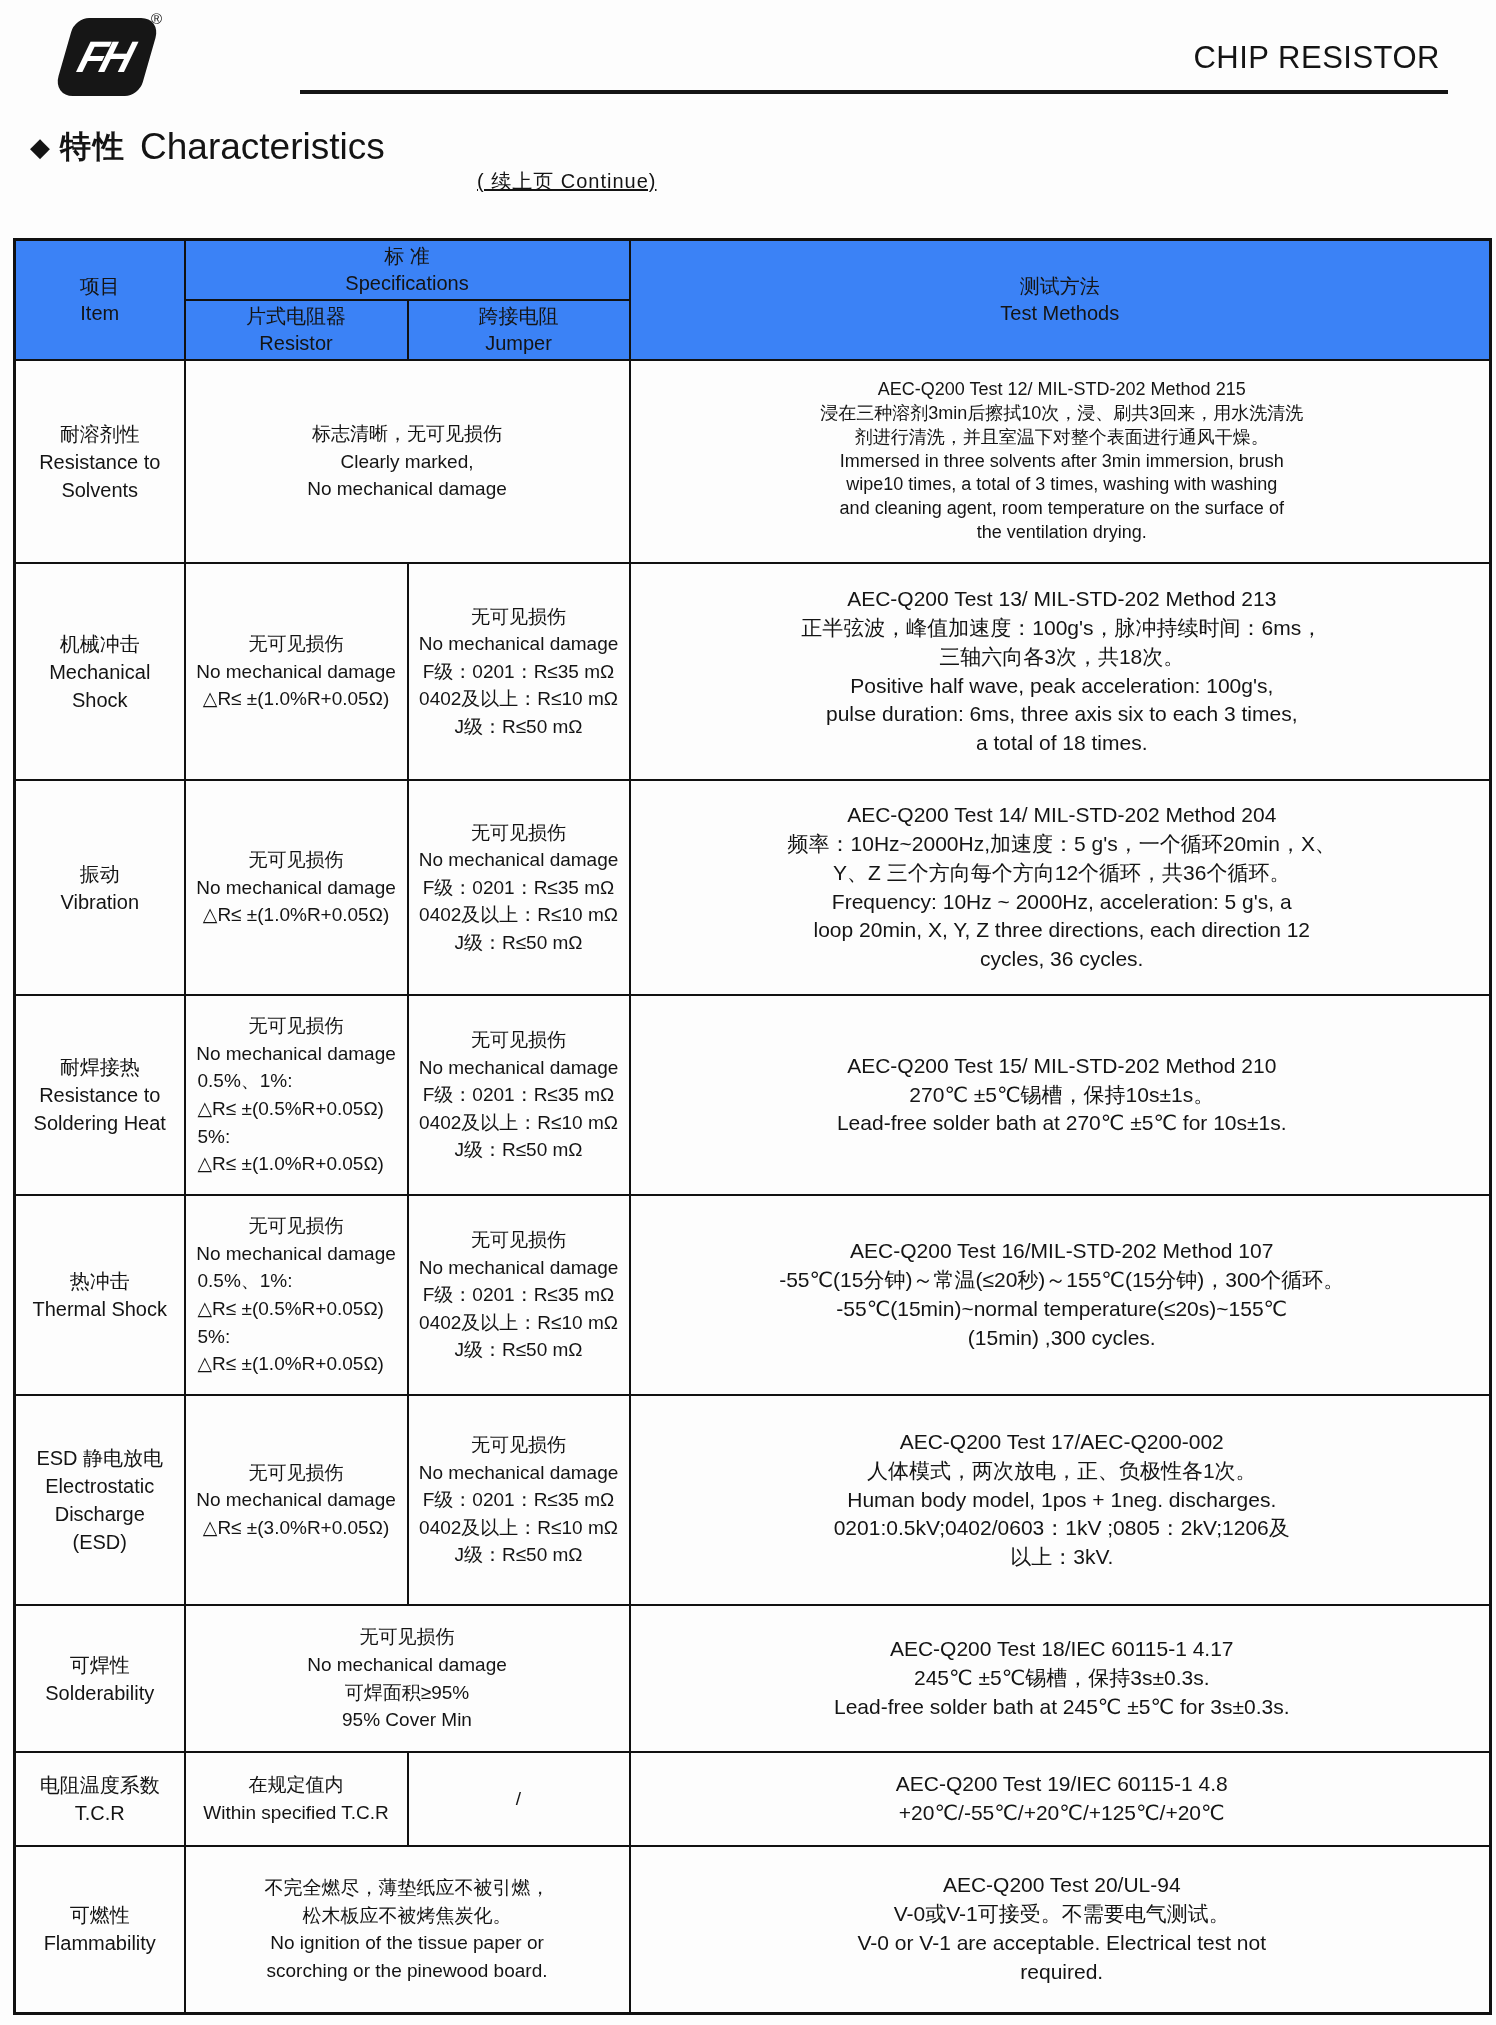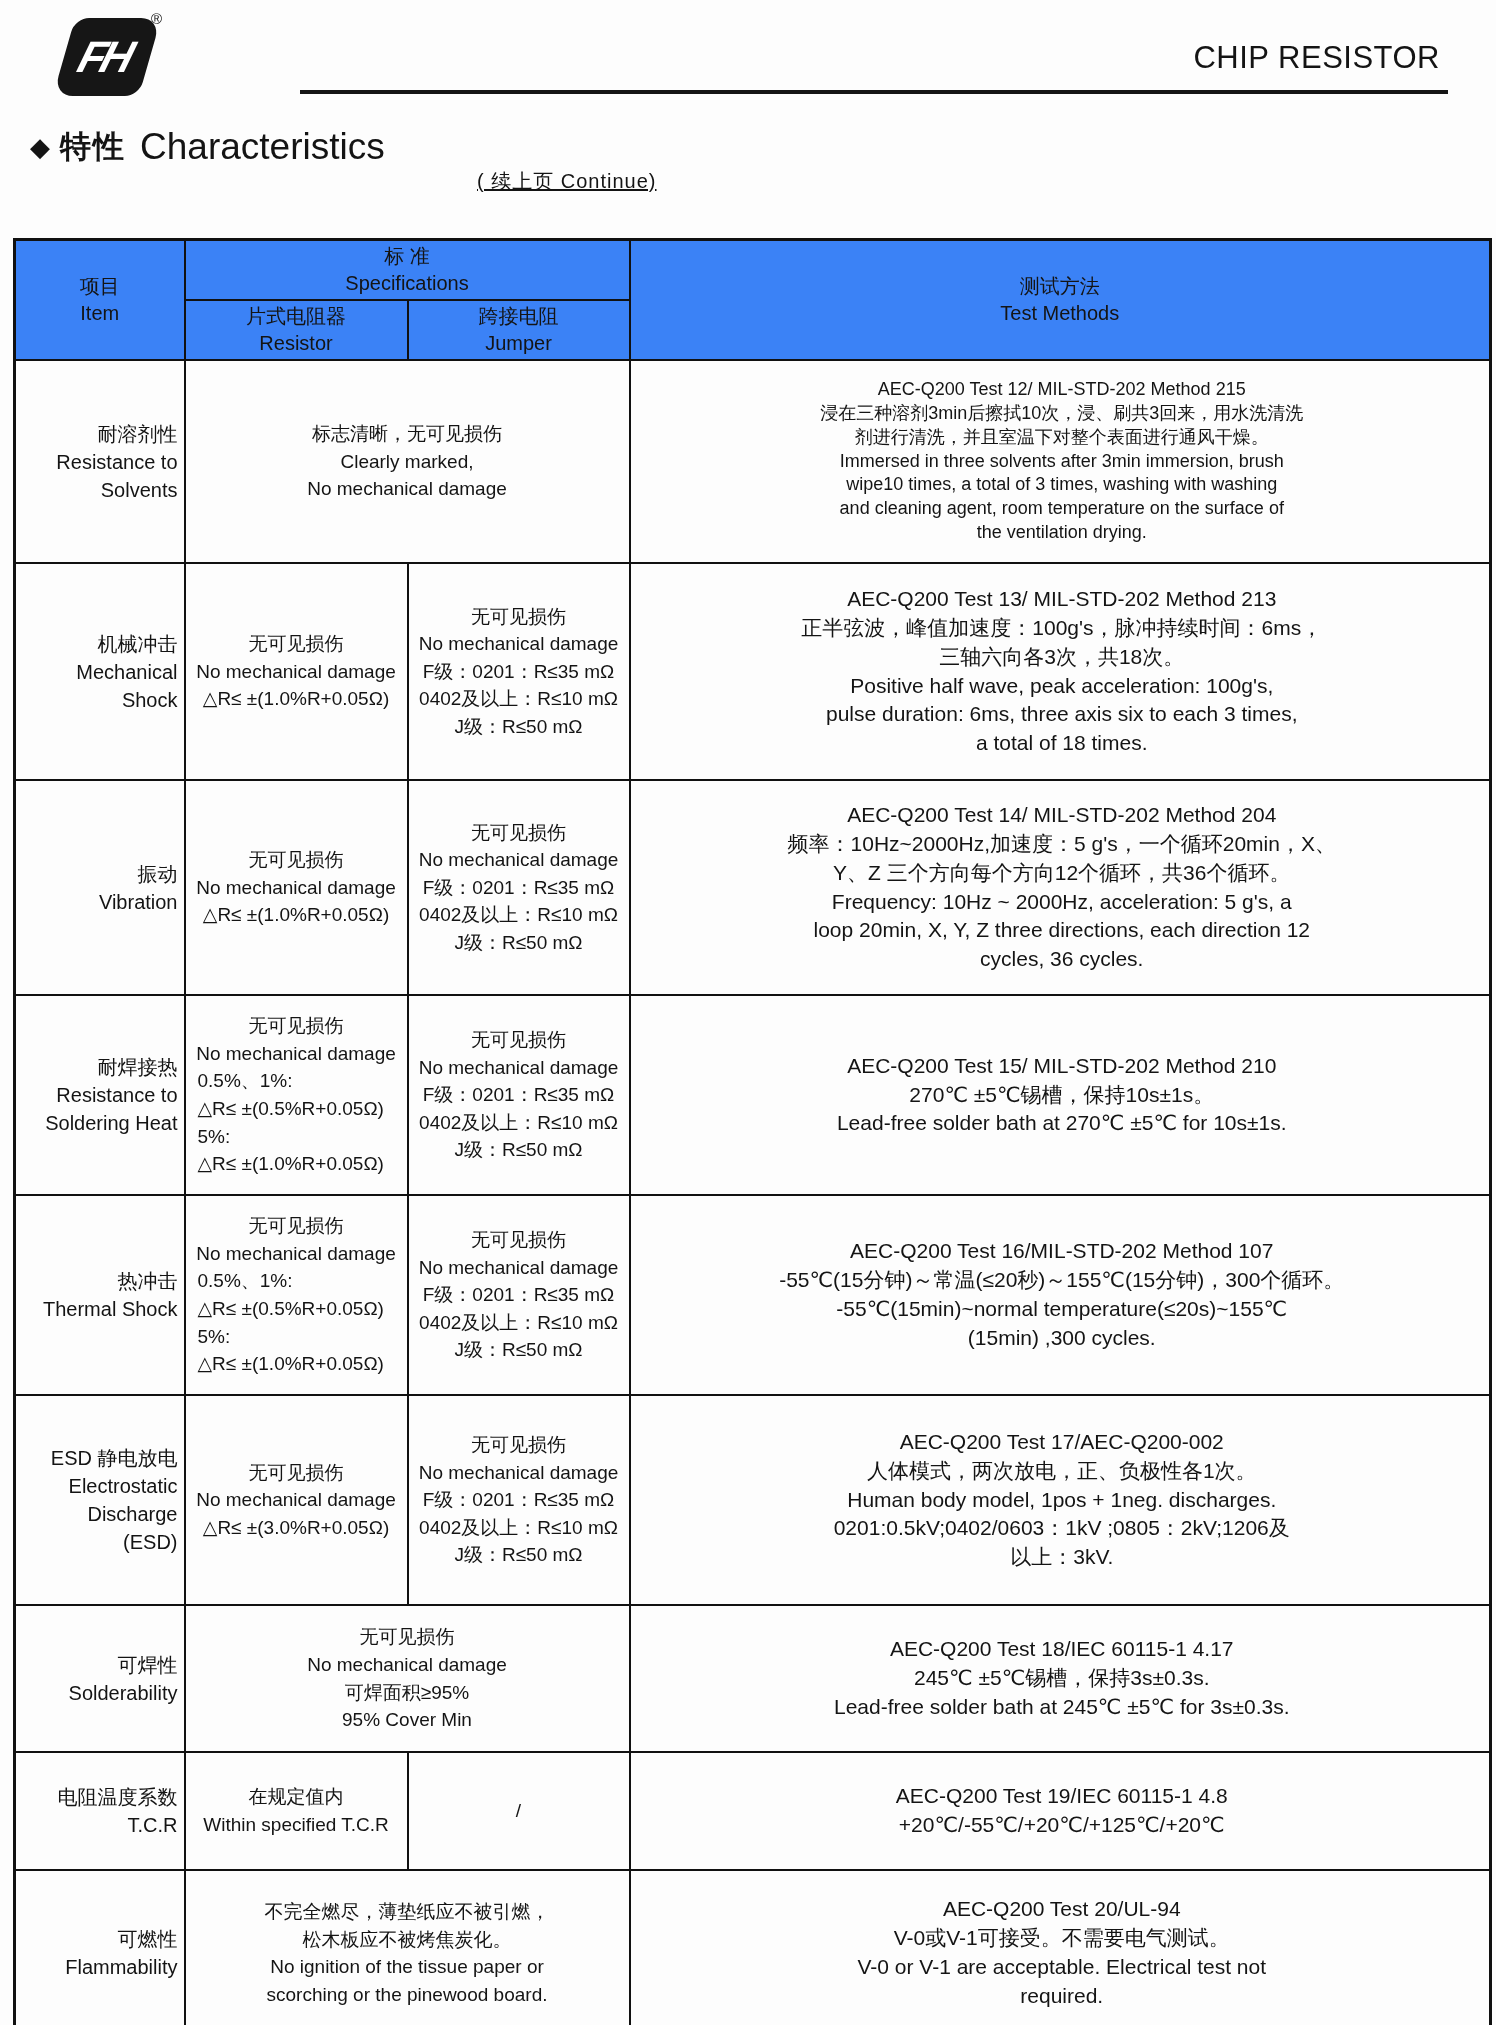--- a/index.html
+++ b/index.html
@@ -38,23 +38,23 @@
     border-collapse:collapse;table-layout:fixed;border:3px solid #111;
   }
   table.char th,table.char td{border:2px solid #111;vertical-align:middle;overflow:hidden;}
   table.char th{
     background:#3b82f6;font-weight:400;font-size:20px;line-height:1.35;text-align:center;padding:2px 4px;
   }
   tr.h1{height:58px;}
   tr.h2{height:60px;}
   tr.r1{height:203px;} tr.r2{height:217px;} tr.r3{height:215px;}
   tr.r4{height:200px;} tr.r5{height:200px;} tr.r6{height:210px;}
-  tr.r7{height:147px;} tr.r8{height:118px;} tr.r9{height:167px;}
-
-  td.item{text-align:right;font-size:20px;line-height:1.4;padding:4px 6px;border-radius:31px;}
+  tr.r7{height:147px;} tr.r8{height:94px;} tr.r9{height:167px;}
+
+  td.item{text-align:center;font-size:20px;line-height:1.4;padding:4px 6px;border-radius:31px;}
   td.spec{text-align:center;font-size:19px;line-height:1.45;padding:4px 8px;}
   td.spec .center{text-align:center;}
   td.spec .left{text-align:left;padding-left:4px;}
   td.test{text-align:center;font-size:21px;line-height:1.38;padding:6px 10px 6px 14px;}
   td.test.small{font-size:18px;line-height:1.33;}
 </style>
 </head>
 <body>
 
 <div class="page">

